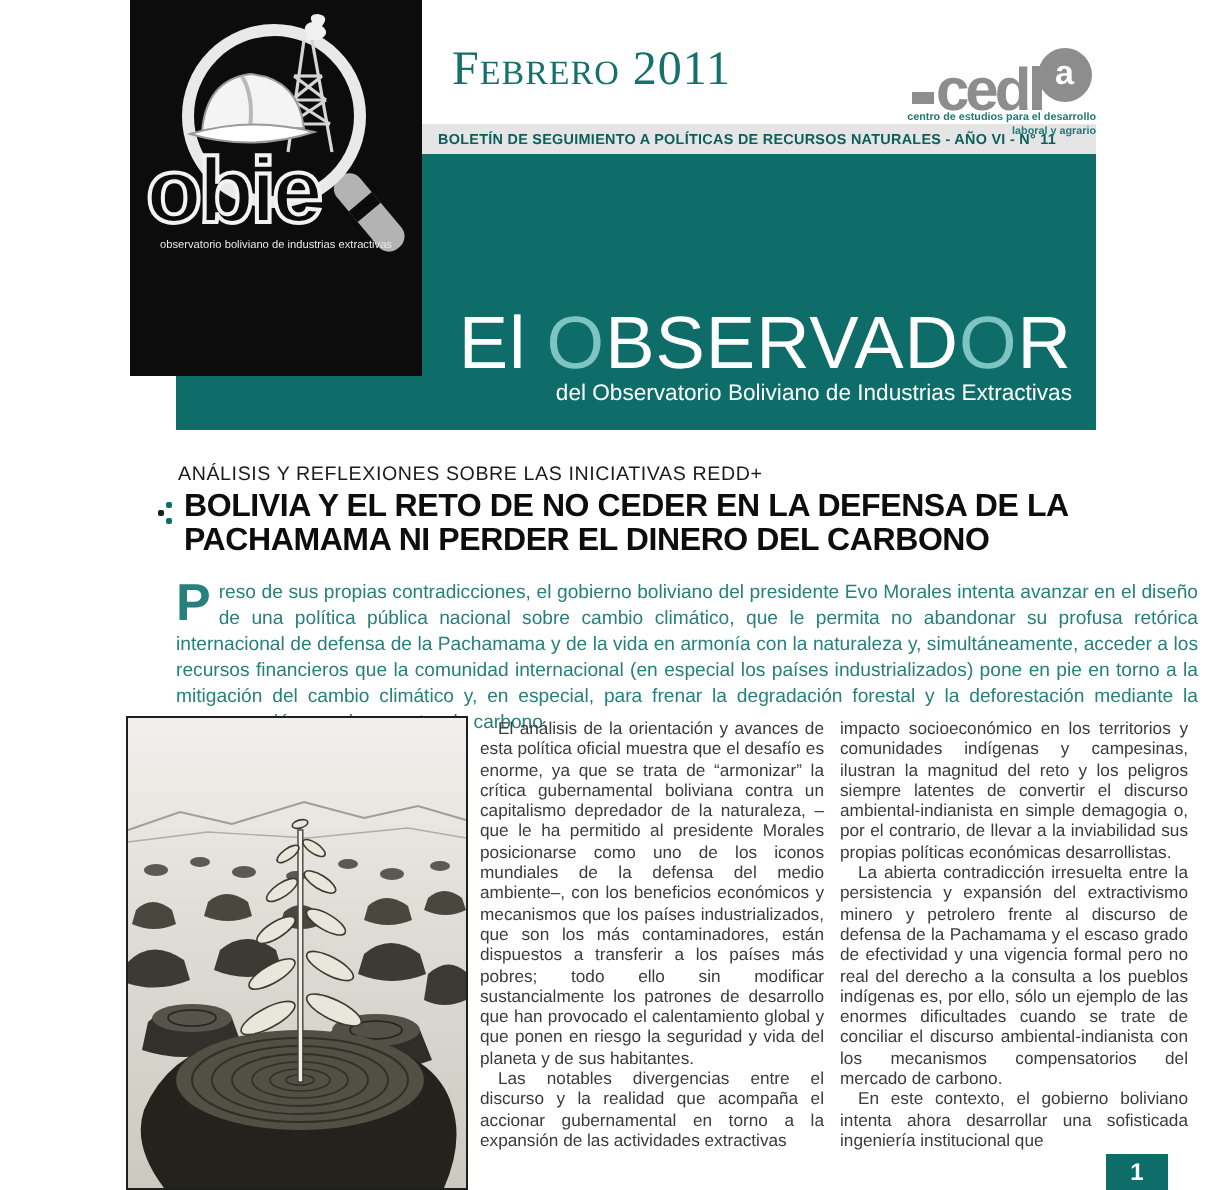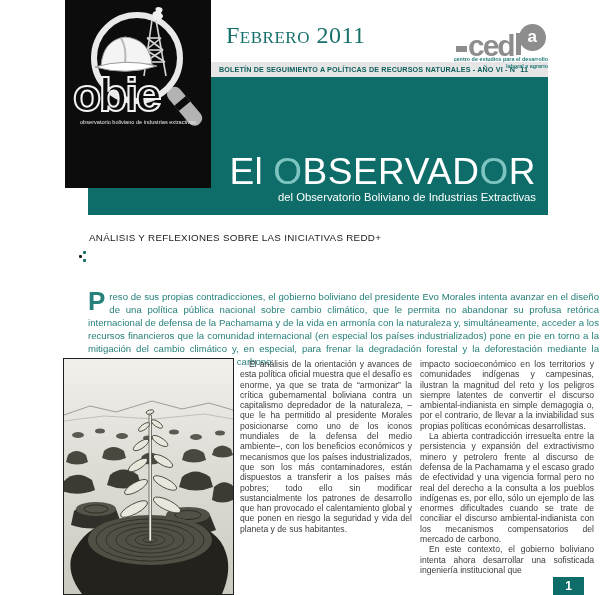--- a/index.html
+++ b/index.html
@@ -127,20 +127,21 @@
     </div>
     <div class="banner-sub">del Observatorio Boliviano de Industrias Extractivas</div>
   </div>
 
   <div class="kicker">ANÁLISIS Y REFLEXIONES SOBRE LAS INICIATIVAS REDD+</div>
   <div class="title-dots">
       <i></i>
       <i></i>
       <i></i>
     </div>
+  <h1 class="headline" style="margin:0">BOLIVIA Y EL RETO DE NO CEDER EN LA DEFENSA DE LA PACHAMAMA NI PERDER EL DINERO DEL CARBONO</h1>
 
   <div class="lead">
     <span class="dropcap">P</span><span>reso de sus propias contradicciones, el gobierno boliviano del presidente Evo Morales intenta avanzar en el diseño de una política pública nacional sobre cambio climático, que le permita no abandonar su profusa retórica internacional de defensa de la Pachamama y de la vida en armonía con la naturaleza y, simultáneamente, acceder a los recursos financieros que la comunidad internacional (en especial los países industrializados) pone en pie en torno a la mitigación del cambio climático y, en especial, para frenar la degradación forestal y la deforestación mediante la compensación por el secuestro de carbono.</span>
   </div>
 
   <div class="illus">
     <svg width="169" height="235" viewBox="0 0 169 235">
       <defs>
         <linearGradient id="sky" x1="0" y1="0" x2="0" y2="1">
           <stop offset="0" stop-color="#f1f0ec"></stop>
@@ -211,20 +212,21 @@
           <ellipse cx="80" cy="68" rx="6.5" ry="2.6" transform="rotate(-36 80 68)"></ellipse>
           <ellipse cx="93" cy="65" rx="6.5" ry="2.6" transform="rotate(34 93 65)"></ellipse>
           <ellipse cx="86" cy="53" rx="4" ry="2" transform="rotate(-15 86 53)"></ellipse>
         </g>
       </g>
     </svg>
   </div>
 
   <div class="col col-1">
     <p class="indent">El análisis de la orientación y avances de esta política oficial muestra que el desafío es enorme, ya que se trata de “armonizar” la crítica gubernamental boliviana contra un capitalismo depredador de la naturaleza, –que le ha permitido al presidente Morales posicionarse como uno de los iconos mundiales de la defensa del medio ambiente–, con los beneficios económicos y mecanismos que los países industrializados, que son los más contaminadores, están dispuestos a transferir a los países más pobres; todo ello sin modificar sustancialmente los patrones de desarrollo que han provocado el calentamiento global y que ponen en riesgo la seguridad y vida del planeta y de sus habitantes.</p>
+    <p class="indent">Las notables divergencias entre el discurso y la realidad que acompaña el accionar gubernamental en torno a la expansión de las actividades extractivas</p>
   </div>
   <div class="col col-2">
     <p>impacto socioeconómico en los territorios y comunidades indígenas y campesinas, ilustran la magnitud del reto y los peligros siempre latentes de convertir el discurso ambiental-indianista en simple demagogia o, por el contrario, de llevar a la inviabilidad sus propias políticas económicas desarrollistas.</p>
     <p class="indent">La abierta contradicción irresuelta entre la persistencia y expansión del extractivismo minero y petrolero frente al discurso de defensa de la Pachamama y el escaso grado de efectividad y una vigencia formal pero no real del derecho a la consulta a los pueblos indígenas es, por ello, sólo un ejemplo de las enormes dificultades cuando se trate de conciliar el discurso ambiental-indianista con los mecanismos compensatorios del mercado de carbono.</p>
     <p class="indent">En este contexto, el gobierno boliviano intenta ahora desarrollar una sofisticada ingeniería institucional que</p>
   </div>
 
   <div class="page-num">1</div>
 
 </div>

